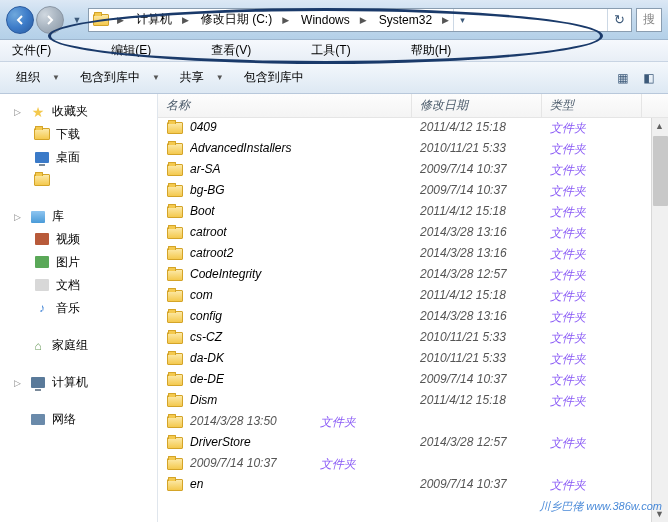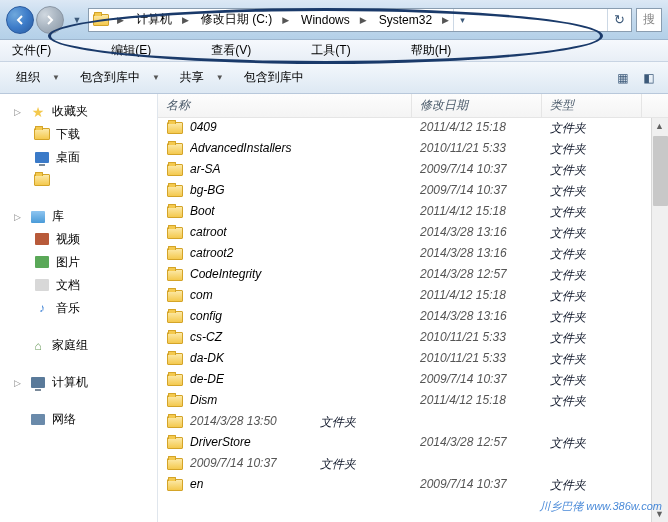--- a/index.html
+++ b/index.html
@@ -49,21 +49,21 @@
 .col-h { padding: 0 8px; border-right: 1px solid #e5e5e5; cursor: pointer; color: #4a5a6a; height: 100%; display: flex; align-items: center; }
 .col-name { width: 254px; }
 .col-date { width: 130px; }
 .col-type { width: 100px; }
 
 .file-list { flex: 1; overflow-y: auto; padding-top: 2px; }
 .file-row { display: flex; align-items: flex-start; height: 21px; padding-left: 8px; cursor: pointer; }
 .file-icon { width: 18px; height: 16px; display: flex; align-items: center; justify-content: center; margin-right: 6px; flex-shrink: 0; }
 .file-name { width: 230px; white-space: nowrap; overflow: hidden; }
 .file-date { width: 130px; color: #555; }
-.file-type { width: 100px; color: #0f172a; }
+.file-type { width: 100px; color: #8b5cf6; }
 
 .scrollbar-v { position: absolute; right: 0; top: 118px; width: 17px; height: calc(100% - 118px); background: #f0f0f0; border-left: 1px solid #d8d8d8; }
 .scroll-thumb { width: 15px; height: 70px; background: #c8c8c8; margin: 18px 1px 0 1px; border-radius: 1px; }
 .scroll-btn { width: 15px; height: 16px; display: flex; align-items: center; justify-content: center; font-size: 9px; color: #606060; cursor: pointer; }
 .scroll-btn.top { position: absolute; top: 0; }
 .scroll-btn.bot { position: absolute; bottom: 0; }
 
 .annotation { position: absolute; top: 8px; left: 48px; width: 555px; height: 56px; border: 3px solid #1a3a6a; border-radius: 50%; pointer-events: none; z-index: 100; }
 
 .watermark { position: absolute; right: 6px; bottom: 8px; font-size: 11px; color: #4a8ad8; font-style: italic; pointer-events: none; }

